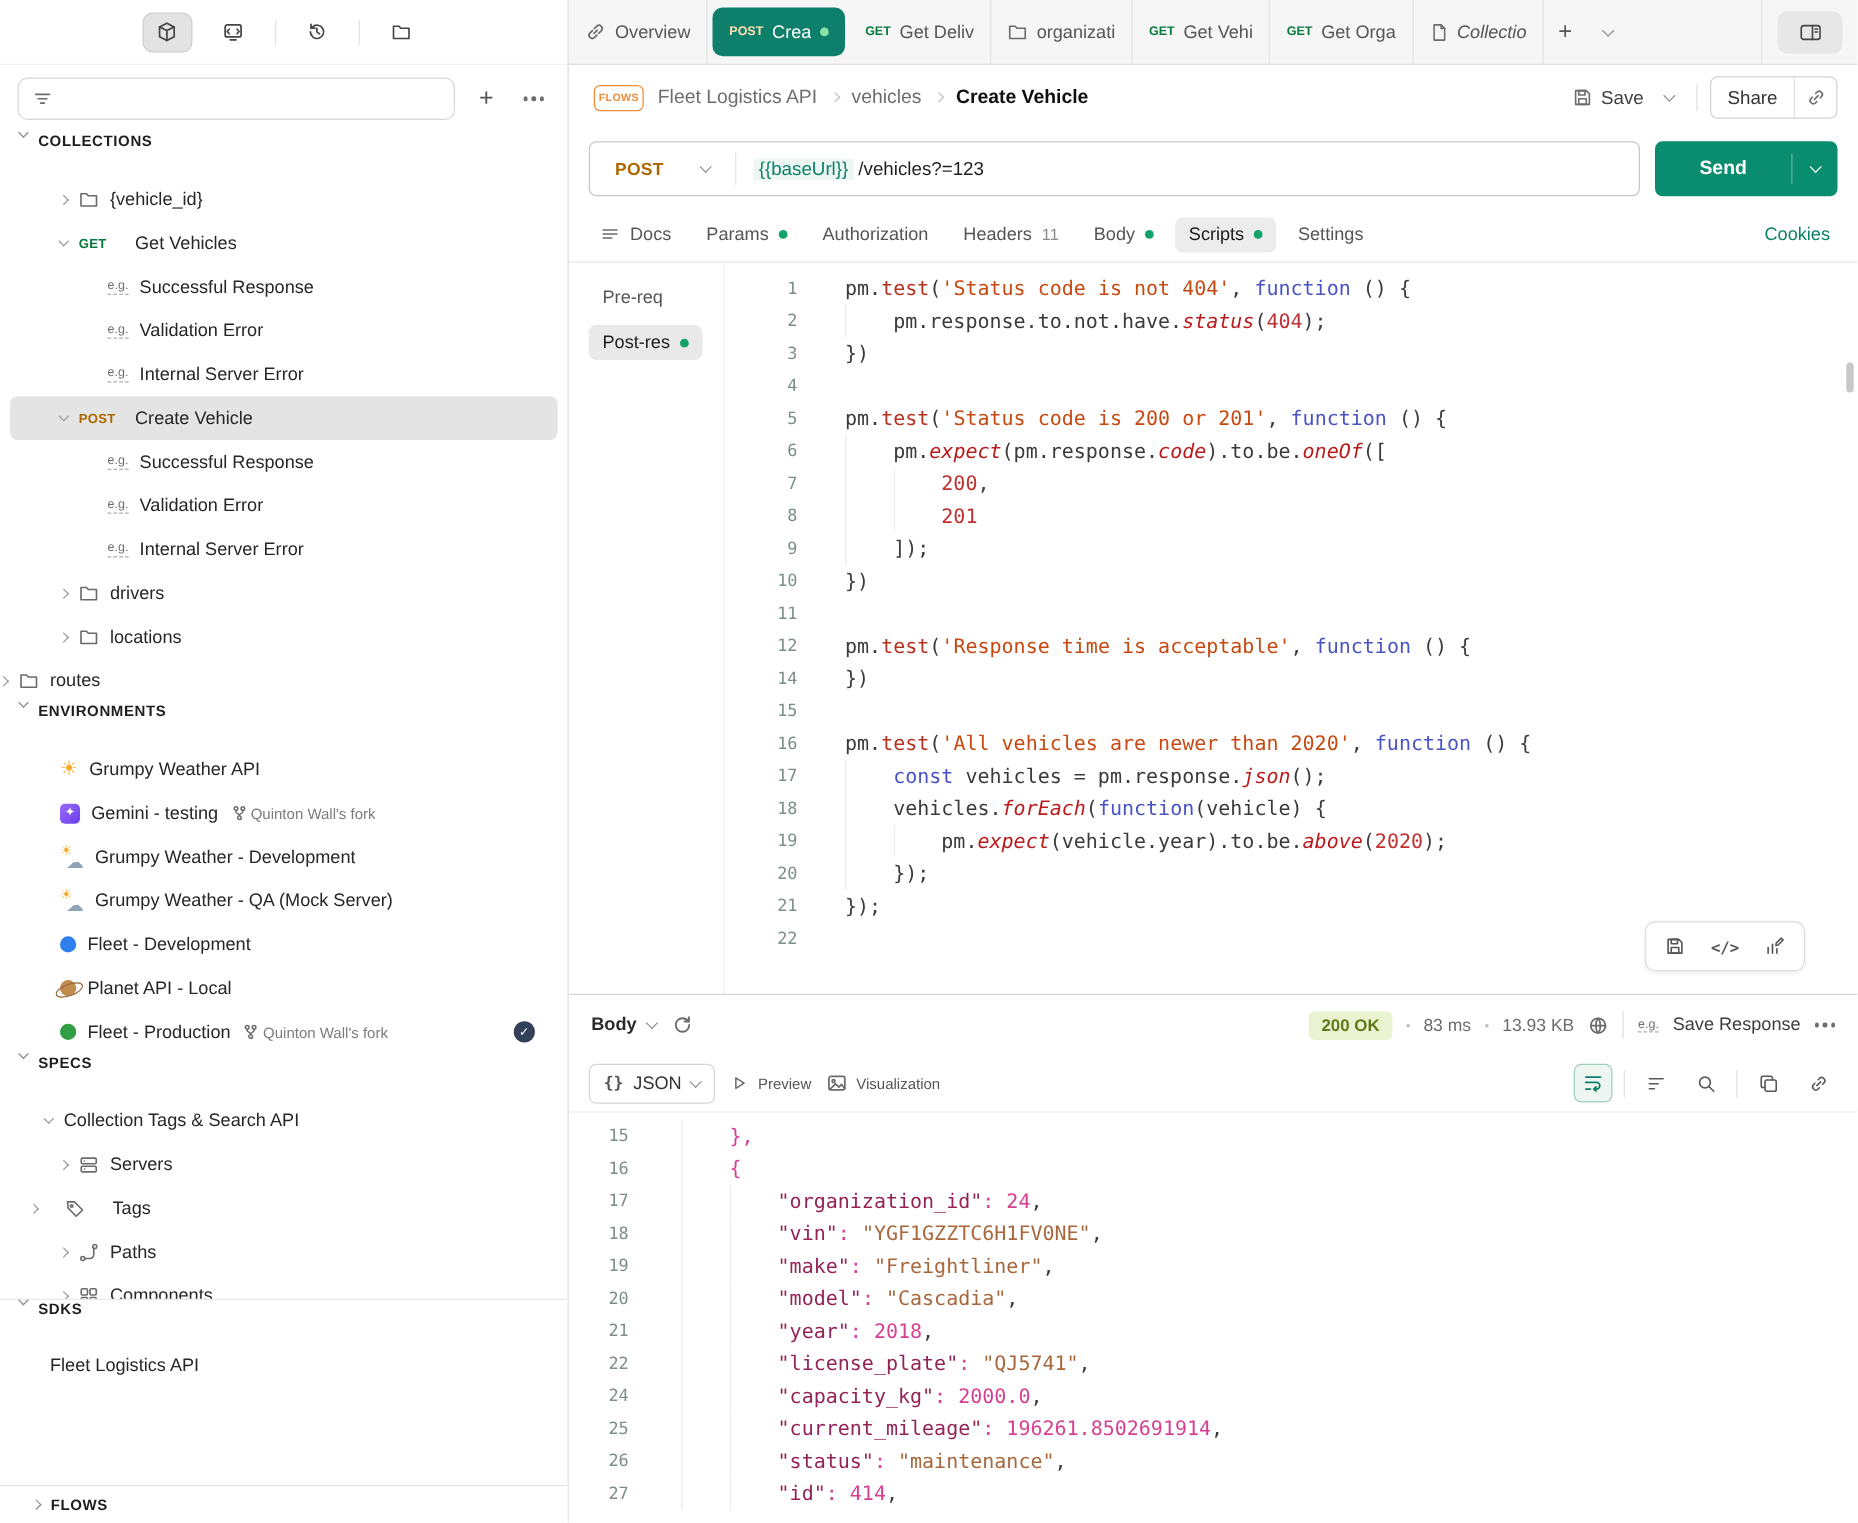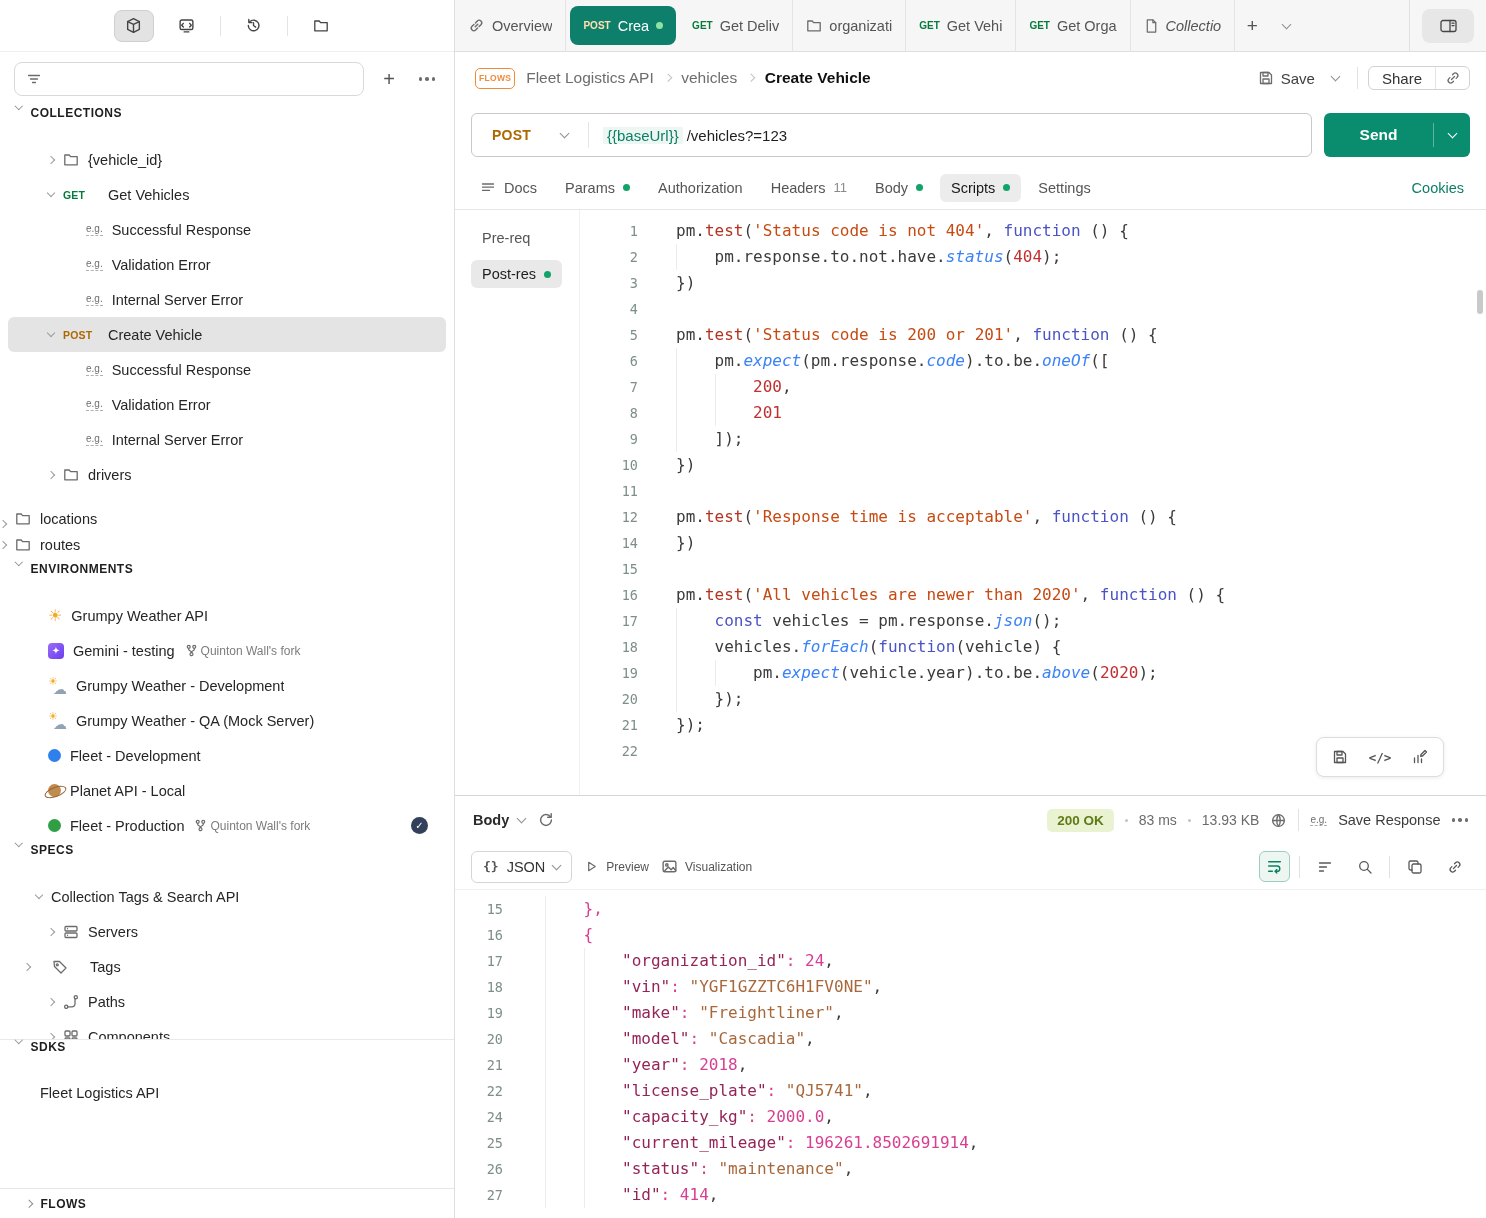--- a/index.html
+++ b/index.html
@@ -73,21 +73,21 @@
 
   
   #crumbrow{height:52px;display:flex;align-items:center;gap:11px;padding:0 16px 0 20px;flex:none;}
   .http-badge{min-width:31px;height:21px;border:1.5px solid #ef8c3a;border-radius:5px;color:#ef8c3a;font-size:8.5px;font-weight:bold;display:flex;align-items:center;justify-content:center;padding:0 3px;letter-spacing:.3px;}
   .crumb{font-size:15.5px;color:#6d6d6d;}
   .crumb.cur{color:#101010;font-weight:bold;}
   .crumb-chev{width:5.5px;height:5.5px;border-color:#c2c2c2;}
   .crumb-right{margin-left:auto;display:flex;align-items:center;gap:10px;}
   .save-btn{display:flex;align-items:center;gap:7px;color:#3f3f3f;font-size:15px;}
   .save-chev{width:22px;display:flex;align-items:center;justify-content:center;}
-  .share-btn{height:24px;border:1px solid #d2d2d2;border-radius:6px;display:flex;align-items:center;background:#fff;}
+  .share-btn{height:34px;border:1px solid #d2d2d2;border-radius:6px;display:flex;align-items:center;background:#fff;}
   .share-btn .share-label{padding:0 13px;font-size:15px;color:#333;}
   .share-btn .ic{width:34px;height:100%;border-left:1px solid #e4e4e4;}
 
   
   #urlrow{height:62px;display:flex;align-items:center;gap:12px;padding:0 16px;flex:none;}
   .url-box{flex:1;height:44px;border:1px solid #c9c9c9;border-radius:6px;display:flex;align-items:center;overflow:hidden;}
   .method-dd{display:flex;align-items:center;gap:30px;padding:0 20px;height:100%;}
   .method-dd .mlabel{font-size:14px;font-weight:bold;color:var(--post,#ad6800);letter-spacing:.2px;}
   .url-sep{width:1px;height:26px;background:#e6e6e6;}
   .url{padding:0 14px;font-size:15px;color:#1f1f1f;white-space:nowrap;overflow:hidden;}
@@ -114,21 +114,21 @@
   .editor{flex:1;overflow:hidden;padding-top:8px;border-left:1px solid #f1f1f1;min-width:0;}
   .cl{display:flex;height:26px;line-height:26px;font-family:"DejaVu Sans Mono",monospace;font-size:16px;white-space:pre;}
   .ln{width:78px;text-align:right;padding-right:20px;color:#7d8f89;font-size:13.5px;flex:none;font-family:"DejaVu Sans Mono",monospace;}
   .code{flex:1;overflow:hidden;padding-left:18px;}
   .ig{display:inline-block;width:4ch;height:26px;box-shadow:inset 1px 0 0 #ececec;vertical-align:top;}
   .tok.d{color:#3b3b3b;}
   .tok.s{color:#c64a12;}
   .tok.n{color:#c13030;}
   .tok.k{color:#4a53c4;}
   .tok.f{color:#b4321f;}
-  .tok.i{color:#3b82f6;font-style:italic;}
+  .tok.i{color:#b91c1c;font-style:italic;}
   .tok.key{color:#942457;}
   .tok.vs{color:#a8683c;}
   .tok.vn{color:#d63f92;}
   .tok.pk{color:#d63f92;}
   .float-actions{position:absolute;right:42px;bottom:18px;background:#fff;border:1px solid #ddd;border-radius:8px;box-shadow:0 1px 4px rgba(0,0,0,.08);display:flex;padding:3px 4px;gap:2px;}
   .fa-btn{width:38px;height:32px;display:flex;align-items:center;justify-content:center;color:#555;border-radius:6px;}
   .fa-btn.code-txt{font-family:"DejaVu Sans Mono",monospace;font-size:12.5px;font-weight:bold;}
   .scroll-thumb{position:absolute;right:3px;top:80px;width:6px;height:24px;border-radius:3px;background:#c9c9c9;}
 
   
@@ -266,21 +266,21 @@
           </div>
           <div class="row" style="padding-left: 48px;">
             <span class="chev r"></span>
             <span class="ic">
               <svg width="16" height="16" viewBox="0 0 16 16" fill="none" stroke="currentColor" stroke-width="1.3" stroke-linecap="round" stroke-linejoin="round">
                 <path d="M1.8 3h4.4l1.4 1.6h6.6v8.2H1.8z"></path>
               </svg>
             </span>
             <span class="rl">drivers</span>
           </div>
-          <div class="row" style=" align-items: flex-end;">
+          <div class="row" style="padding-left: 48px;">
             <span class="chev r"></span>
             <span class="ic">
               <svg width="16" height="16" viewBox="0 0 16 16" fill="none" stroke="currentColor" stroke-width="1.3" stroke-linecap="round" stroke-linejoin="round">
                 <path d="M1.8 3h4.4l1.4 1.6h6.6v8.2H1.8z"></path>
               </svg>
             </span>
             <span class="rl">locations</span>
           </div>
           <div class="row" style="">
             <span class="chev r"></span>

